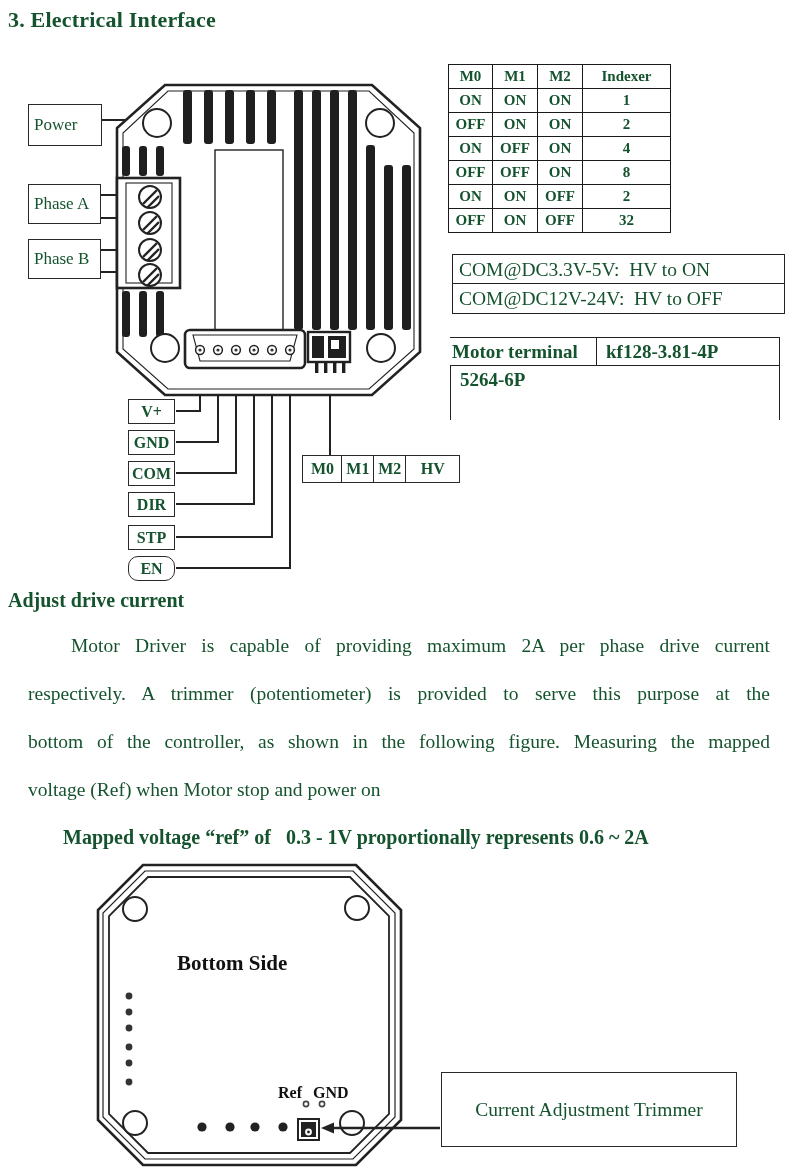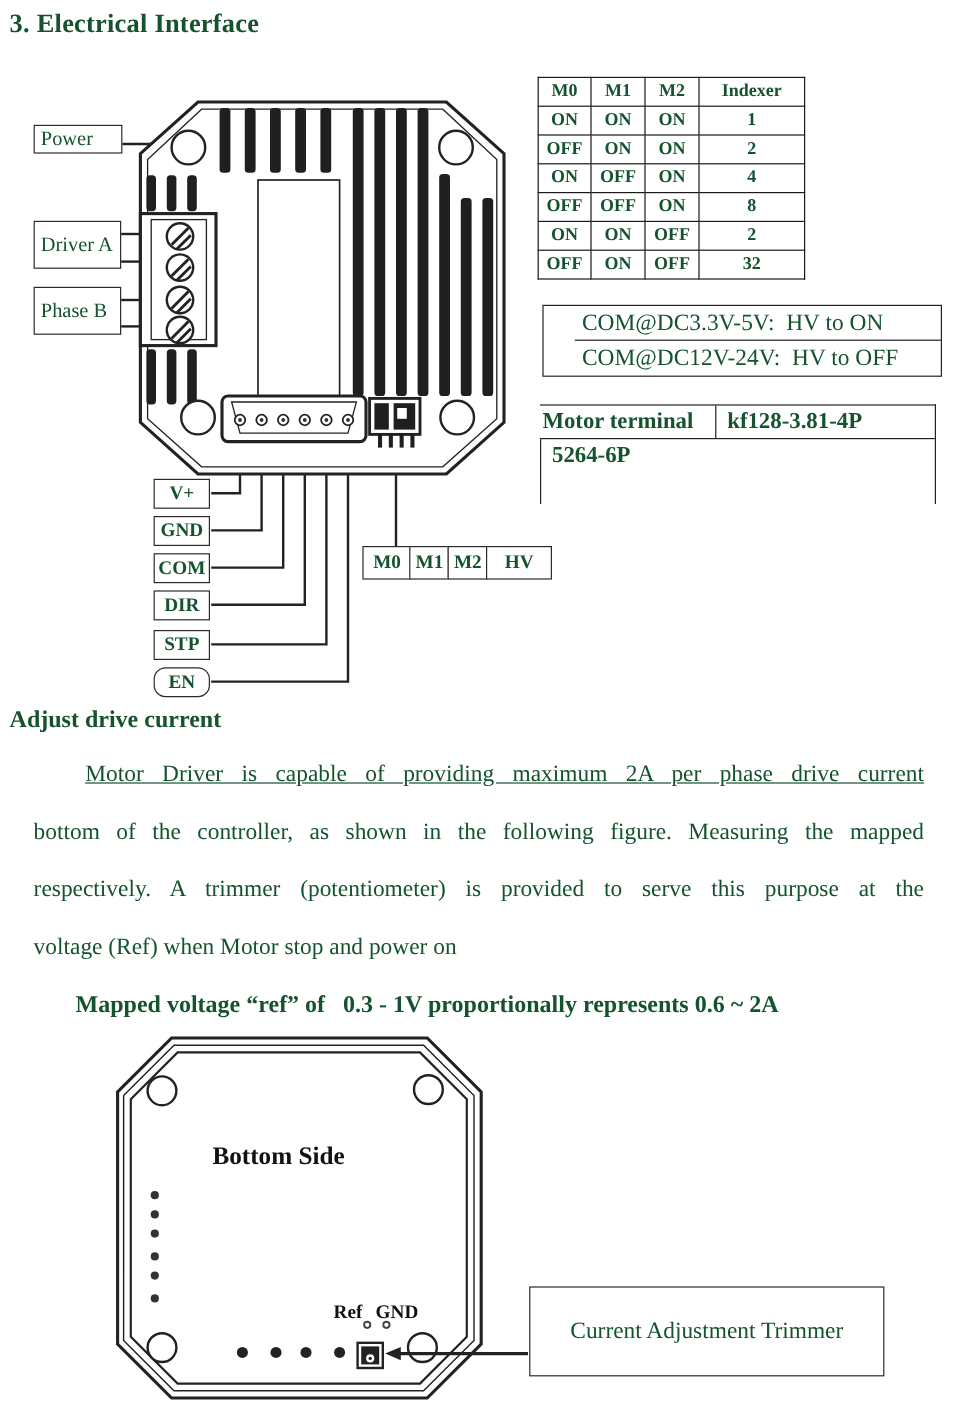--- a/index.html
+++ b/index.html
@@ -19,21 +19,21 @@
   .strip{display:flex;}
   .strip .cell{border:1.6px solid #2a2a2a;margin-left:-1.6px;height:28px;box-sizing:border-box;
                display:flex;align-items:center;justify-content:center;font-weight:bold;font-size:16px;background:#fff;}
   .strip .cell:first-child{margin-left:0;}
   
   table.idx{border-collapse:collapse;}
   table.idx td{border:1.8px solid #1a1a1a;text-align:center;font-weight:bold;font-size:15px;
                height:24px;padding:0;box-sizing:border-box;}
   
   .combox{border:1.6px solid #222;box-sizing:border-box;background:#fff;}
-  .combox .row{height:29px;line-height:29px;font-size:19.5px;padding-left:6px;white-space:pre;box-sizing:border-box;margin-left:26px;}
+  .combox .row{height:29px;line-height:29px;font-size:19.5px;padding-left:6px;white-space:pre;box-sizing:border-box;}
   .combox .row.first{border-bottom:1.6px solid #222;}
   
   .termtbl{box-sizing:border-box;border-top:1.6px solid #222;border-right:1.6px solid #222;}
   .termtbl .trow{display:flex;font-weight:bold;}
   .termtbl .trow.r1{border-bottom:1.6px solid #222;}
   .termtbl .lcell{width:146px;box-sizing:border-box;font-size:19px;padding:1px 4px 0 2px;text-align:justify;}
   .termtbl .vcell{flex:1;border-left:1.6px solid #222;box-sizing:border-box;font-size:19px;padding:1px 0 0 9px;}
   
   .paraline{width:742px;font-size:19.5px;height:48px;line-height:48px;
             text-align:justify;text-align-last:justify;white-space:normal;}
@@ -155,25 +155,25 @@
       <rect x="331" y="290" width="8" height="9" fill="#fff"></rect>
       <g fill="#1f1f1f">
         <rect x="315" y="312" width="3.4" height="11"></rect>
           <rect x="324" y="312" width="3.4" height="11"></rect>
         <rect x="333" y="312" width="3.4" height="11"></rect>
           <rect x="342" y="312" width="3.4" height="11"></rect>
       </g>
     </g>
   </svg>
 
-  <div class="abs lblbox lbl-17" style="left:28px;top:104px;width:74px;height:24px;">
+  <div class="abs lblbox lbl-17" style="left:28px;top:104px;width:74px;height:42px;">
     <span>Power</span>
   </div>
   <div class="abs lblbox lbl-17" style="left:28px;top:184px;width:73px;height:40px;">
-    <span>Driver A</span>
+    <span>Phase A</span>
   </div>
   <div class="abs lblbox lbl-17" style="left:28px;top:239px;width:73px;height:40px;">
     <span>Phase B</span>
   </div>
 
   <div class="abs pinbox" style="left:128px;top:399px;">V+</div>
   <div class="abs pinbox" style="left:128px;top:430px;">GND</div>
   <div class="abs pinbox" style="left:128px;top:461px;">COM</div>
   <div class="abs pinbox" style="left:128px;top:492px;">DIR</div>
   <div class="abs pinbox" style="left:128px;top:525px;">STP</div>
@@ -250,23 +250,23 @@
       <div class="vcell" style="height:27px;line-height:25px;">kf128-3.81-4P</div>
     </div>
     <div class="trow">
       <div class="vcell" style="height:54px;line-height:26px;">5264-6P</div>
     </div>
   </div>
 
   <div class="abs h-sub" style="left:8px;top:589px;">Adjust drive current</div>
 
   <div class="abs" style="left:28px;top:622px;">
-    <div class="paraline" style="padding-left:43px;width:699px;text-decoration:underline;">Motor Driver is capable of providing maximum 2A per phase drive current</div>
+    <div class="paraline" style="padding-left:43px;width:699px;">Motor Driver is capable of providing maximum 2A per phase drive current</div>
+    <div class="paraline">respectively. A trimmer (potentiometer) is provided to serve this purpose at the</div>
     <div class="paraline">bottom of the controller, as shown in the following figure. Measuring the mapped</div>
-    <div class="paraline">respectively. A trimmer (potentiometer) is provided to serve this purpose at the</div>
     <div class="paraline last">voltage (Ref) when Motor stop and power on</div>
   </div>
 
   <div class="abs note-bold" style="left:63px;top:826px;">Mapped voltage “ref” of   0.3 - 1V proportionally represents 0.6 ~ 2A</div>
 
   <svg class="abs" style="left:80px;top:858px;" width="360" height="315" viewBox="0 0 360 315">
     <g>
       <path d="M63,7 H276 L321,52 V262 L276,307 H63 L18,262 V52 Z" fill="#fff" stroke="#222" stroke-width="2.6"></path>
       <path d="M65,13 H273 L315,55 V259 L273,301 H65 L23,259 V55 Z" fill="none" stroke="#222" stroke-width="1.2"></path>
       <path d="M68,19 H270 L309,58 V256 L270,295 H68 L29,256 V58 Z" fill="none" stroke="#222" stroke-width="1.8"></path>

